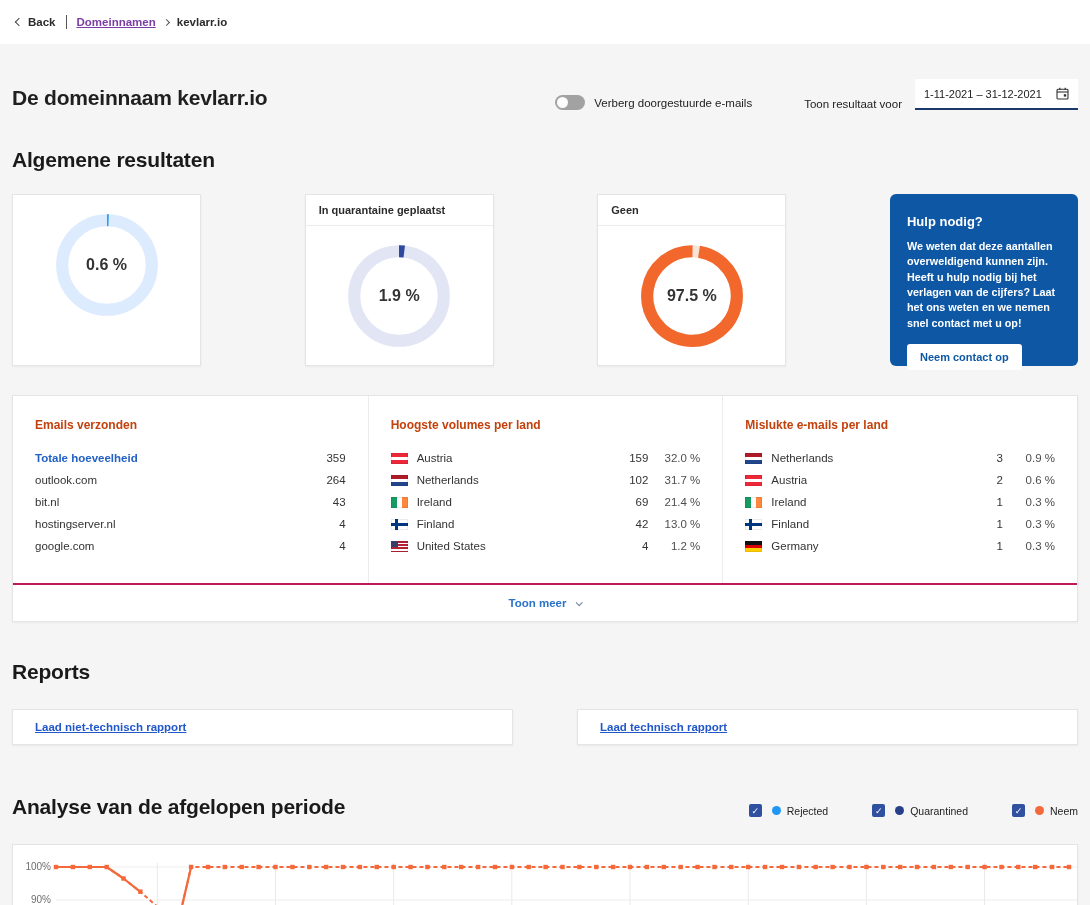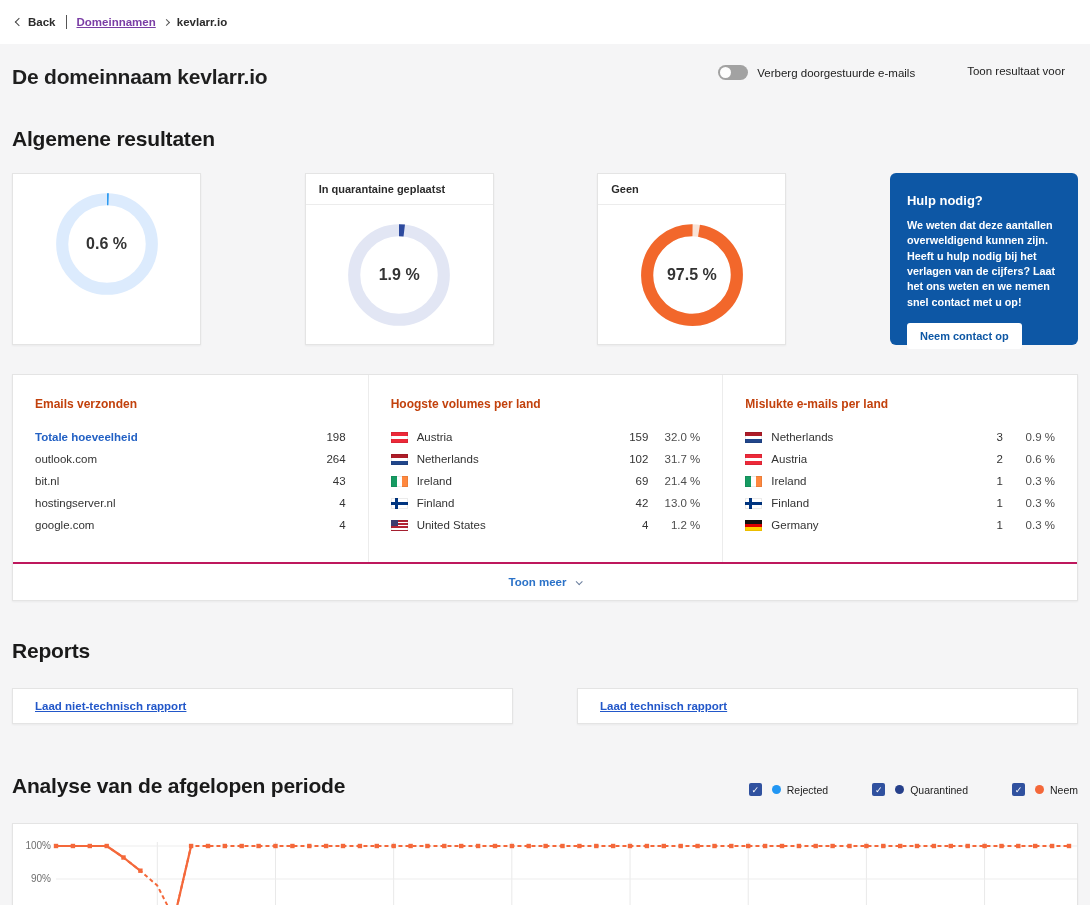--- a/index.html
+++ b/index.html
@@ -11,21 +11,21 @@
   .topbar .chev-l { width:6px; height:6px; border-left:1.5px solid #444; border-bottom:1.5px solid #444; transform:rotate(45deg); display:inline-block; margin-right:6px; }
   .topbar .chev-r { width:5px; height:5px; border-right:1.2px solid #555; border-bottom:1.2px solid #555; transform:rotate(-45deg); display:inline-block; margin:0 8px; }
   .topbar .back { font-weight:bold; color:#2b2b2b; cursor:pointer; display:flex; align-items:center; }
   .topbar .pipe { width:0; height:14px; border-left:1.5px solid #555; margin:0 10px; }
   .topbar .bc-link { color:#7a3da5; text-decoration:underline; font-weight:bold; cursor:pointer; }
   .topbar .bc-current { font-weight:bold; color:#2b2b2b; }
 
   .main { padding:18px 12px 0 12px; }
 
   
-  .title-row { display:flex; align-items:flex-start; margin-top:3px; }
+  .title-row { display:flex; align-items:flex-end; margin-top:17px; }
   .page-title { font-size:21px; font-weight:bold; color:#1f1f1f; letter-spacing:-0.2px; flex:0 0 auto; }
   .title-spacer { flex:1; }
   .toggle-group { display:flex; align-items:center; margin-right:52px; }
   .toggle { width:30px; height:15px; border-radius:8px; background:#a2a2a2; position:relative; cursor:pointer; flex:0 0 auto; }
   .toggle .knob { width:11px; height:11px; border-radius:50%; background:#fdfdfd; position:absolute; left:2px; top:2px; }
   .toggle-label { font-size:11.5px; margin-left:9px; color:#222; }
   .date-label { font-size:11.5px; color:#222; margin-right:13px; }
   .date-box { width:163px; height:31px; background:#fff; border-bottom:2px solid #1b3a6b; display:flex; align-items:center; padding:0 9px; cursor:pointer; }
   .date-box .date-val { font-size:11px; color:#222; flex:1; }
 
@@ -102,20 +102,30 @@
   <div class="title-row">
     <div class="page-title">De domeinnaam kevlarr.io</div>
     <div class="title-spacer"></div>
     <div class="toggle-group">
       <div class="toggle">
           <div class="knob"></div>
         </div>
       <span class="toggle-label">Verberg doorgestuurde e-mails</span>
     </div>
     <span class="date-label">Toon resultaat voor</span>
+    <div class="date-box">
+      <span class="date-val">1-11-2021 – 31-12-2021</span>
+      <svg width="13" height="13" viewBox="0 0 13 13">
+        <rect x="1" y="2.2" width="11" height="9.8" rx="1" fill="none" stroke="#333" stroke-width="1.1"></rect>
+        <line x1="1" y1="5" x2="12" y2="5" stroke="#333" stroke-width="1.1"></line>
+        <line x1="3.8" y1="0.8" x2="3.8" y2="3" stroke="#333" stroke-width="1.2"></line>
+        <line x1="9.2" y1="0.8" x2="9.2" y2="3" stroke="#333" stroke-width="1.2"></line>
+        <rect x="7.8" y="7.2" width="2.4" height="2.4" fill="#333"></rect>
+      </svg>
+    </div>
   </div>
 
   <div class="section-title">Algemene resultaten</div>
 
   <div class="cards-row">
     <div style="display:contents"><div class="card result-card">
           <div class="donut-wrap">
             <svg width="112" height="112" viewBox="0 0 120 120">
               <circle cx="60" cy="60" r="48" fill="none" stroke="#dcebfd" stroke-width="13"></circle>
               <circle cx="60" cy="60" r="48" fill="none" stroke="#2e9bf0" stroke-width="13" stroke-dasharray="1.8 301.6" transform="rotate(-90 60 60)"></circle>
@@ -148,21 +158,21 @@
     </aside>
   </div>
 
   <div class="card stats-card">
     <div class="stats-cols">
       <div class="stats-col">
         <div class="stats-title">Emails verzonden</div>
         <div class="rows">
             <div class="t-row">
               <span class="t-label link">Totale hoeveelheid</span>
-              <span class="t-count">198</span>
+              <span class="t-count">359</span>
             </div>
             <div class="t-row">
               <span class="t-label">outlook.com</span>
               <span class="t-count">264</span>
             </div>
             <div class="t-row">
               <span class="t-label">bit.nl</span>
               <span class="t-count">43</span>
             </div>
             <div class="t-row">

